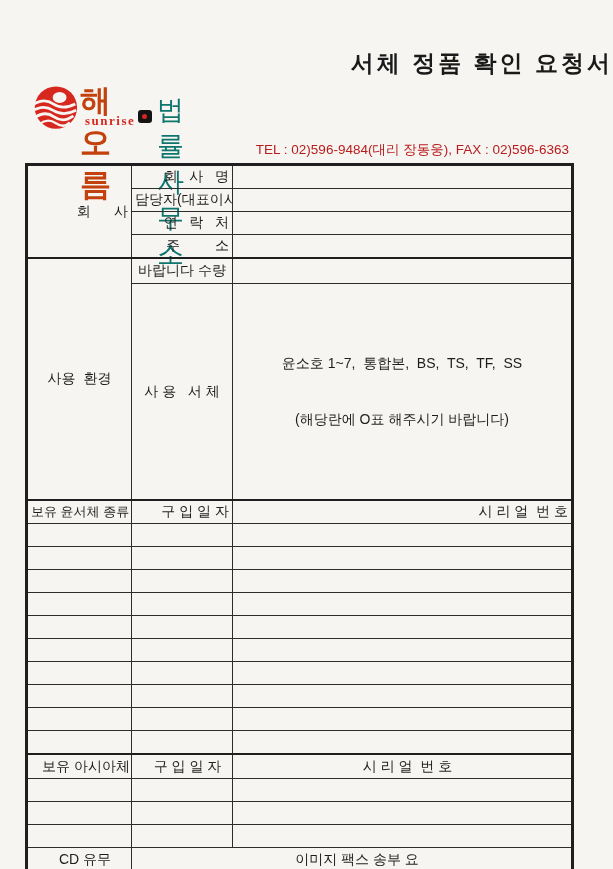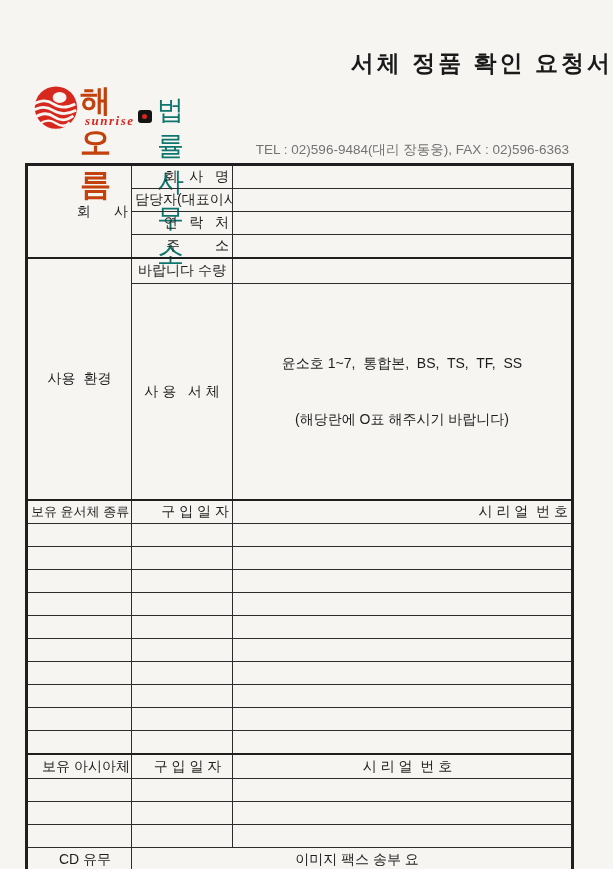--- a/index.html
+++ b/index.html
@@ -26,42 +26,42 @@
   .logo{position:absolute;left:32px;top:82px;height:52px;}
   .logo-sun{position:absolute;left:0;top:3px;width:46px;height:47px;}
   .logo-kr{
     position:absolute;left:48px;top:-2px;
     font-size:31px;font-weight:900;letter-spacing:-2px;
     font-family:"Liberation Serif","DejaVu Serif",serif;
     color:#c2410c;
   }
   .logo-sunrise{
     position:absolute;left:53px;top:31px;
-    font-size:13px;font-weight:700;font-style:italic;
+    font-size:13px;font-weight:700;
     letter-spacing:1.5px;
     color:#d7281f;
     font-family:"Liberation Serif","DejaVu Serif",serif;
   }
   .logo-square{
     position:absolute;left:106px;top:28px;
     width:14px;height:13px;background:#141414;border-radius:3px;
   }
   .logo-square i{
     position:absolute;left:4px;top:4px;width:5px;height:5px;
     background:#d7281f;border-radius:50%;
   }
   .logo-office{
     position:absolute;left:125px;top:10px;
     font-size:27px;font-weight:500;letter-spacing:1px;
     font-family:"Liberation Serif","DejaVu Serif",serif;
     color:#0f766e;
   }
   .tel-line{
     position:absolute;right:44px;top:141px;
-    font-size:13.5px;letter-spacing:0px;color:#737373;
+    font-size:13.5px;letter-spacing:0px;color:#b91c1c;
   }
   
   table.form{
     position:absolute;left:25px;top:163px;
     width:546px;
     border-collapse:collapse;table-layout:fixed;
     border:3px solid #1f1f1f;
     font-size:14px;color:#1d1d1d;
     background:transparent;
   }

